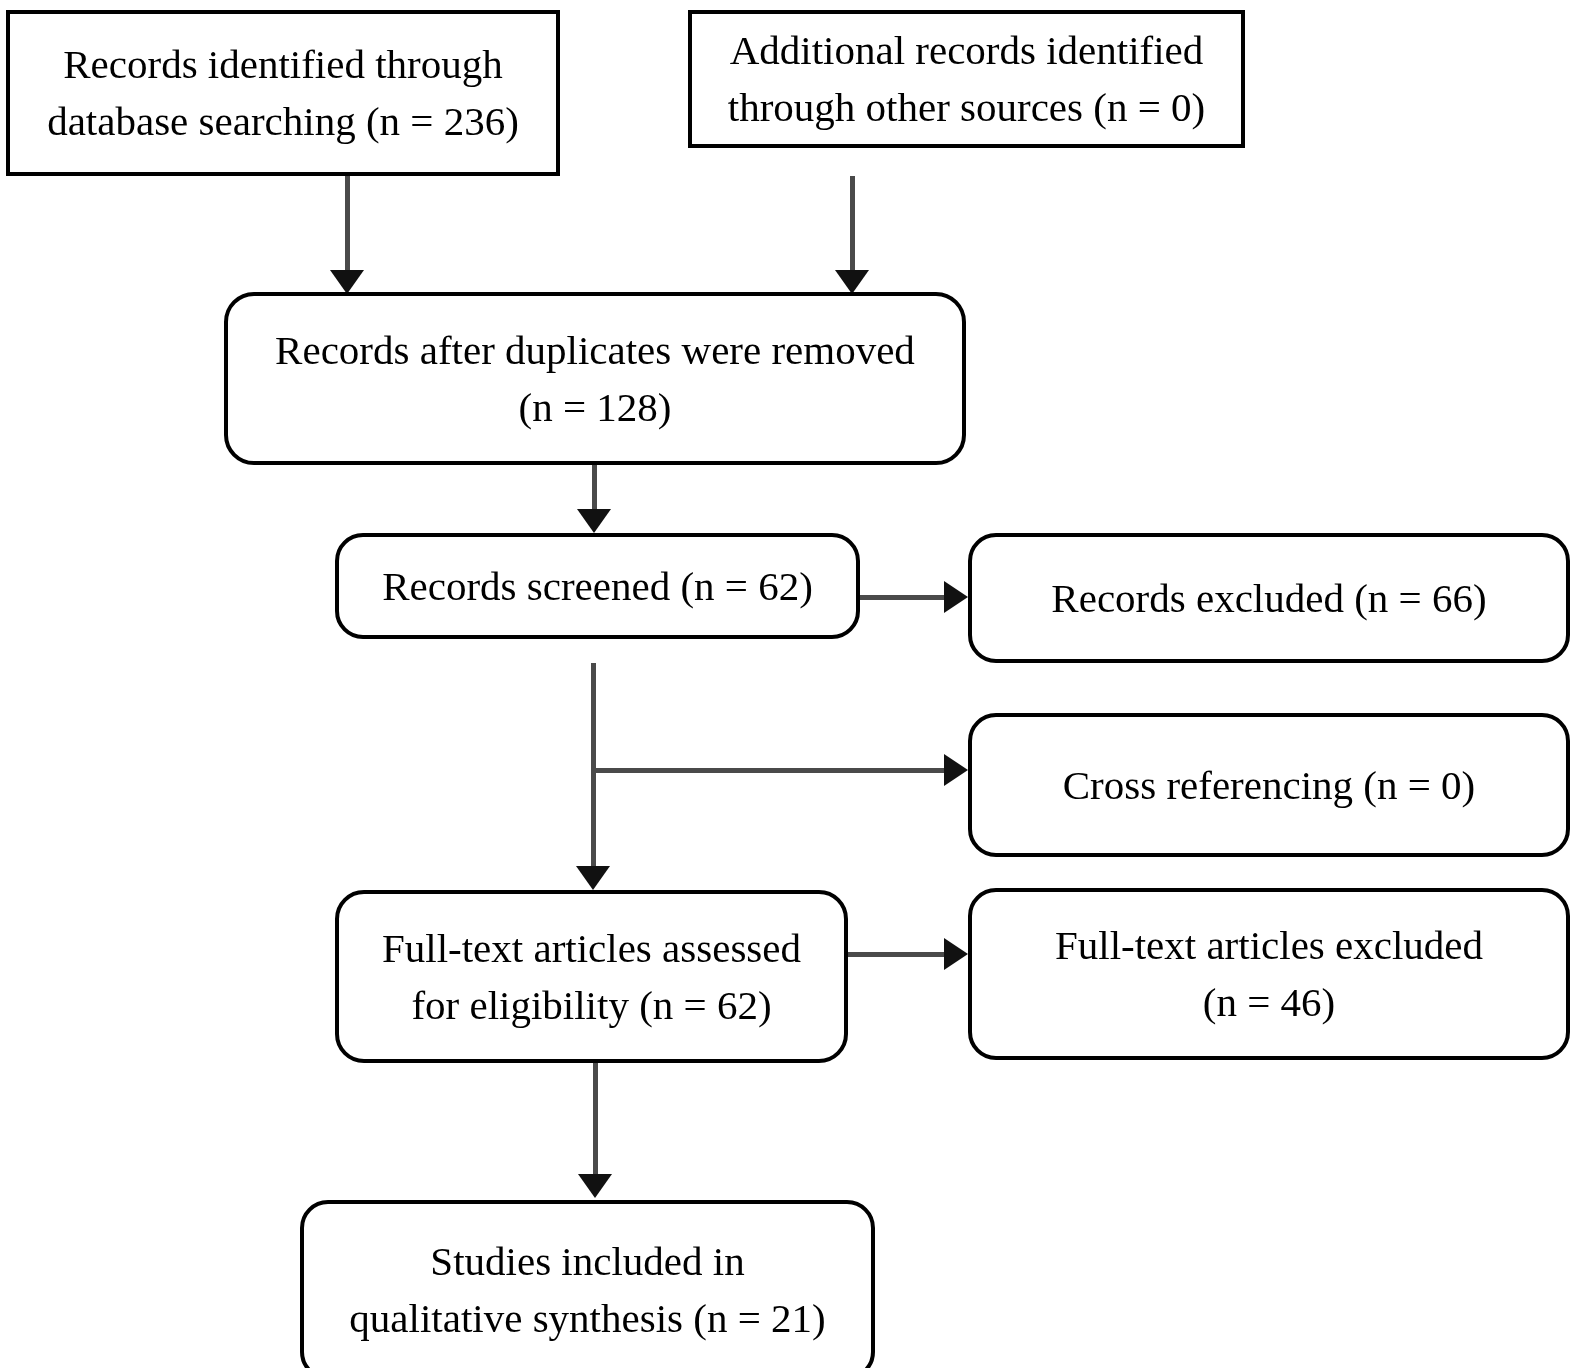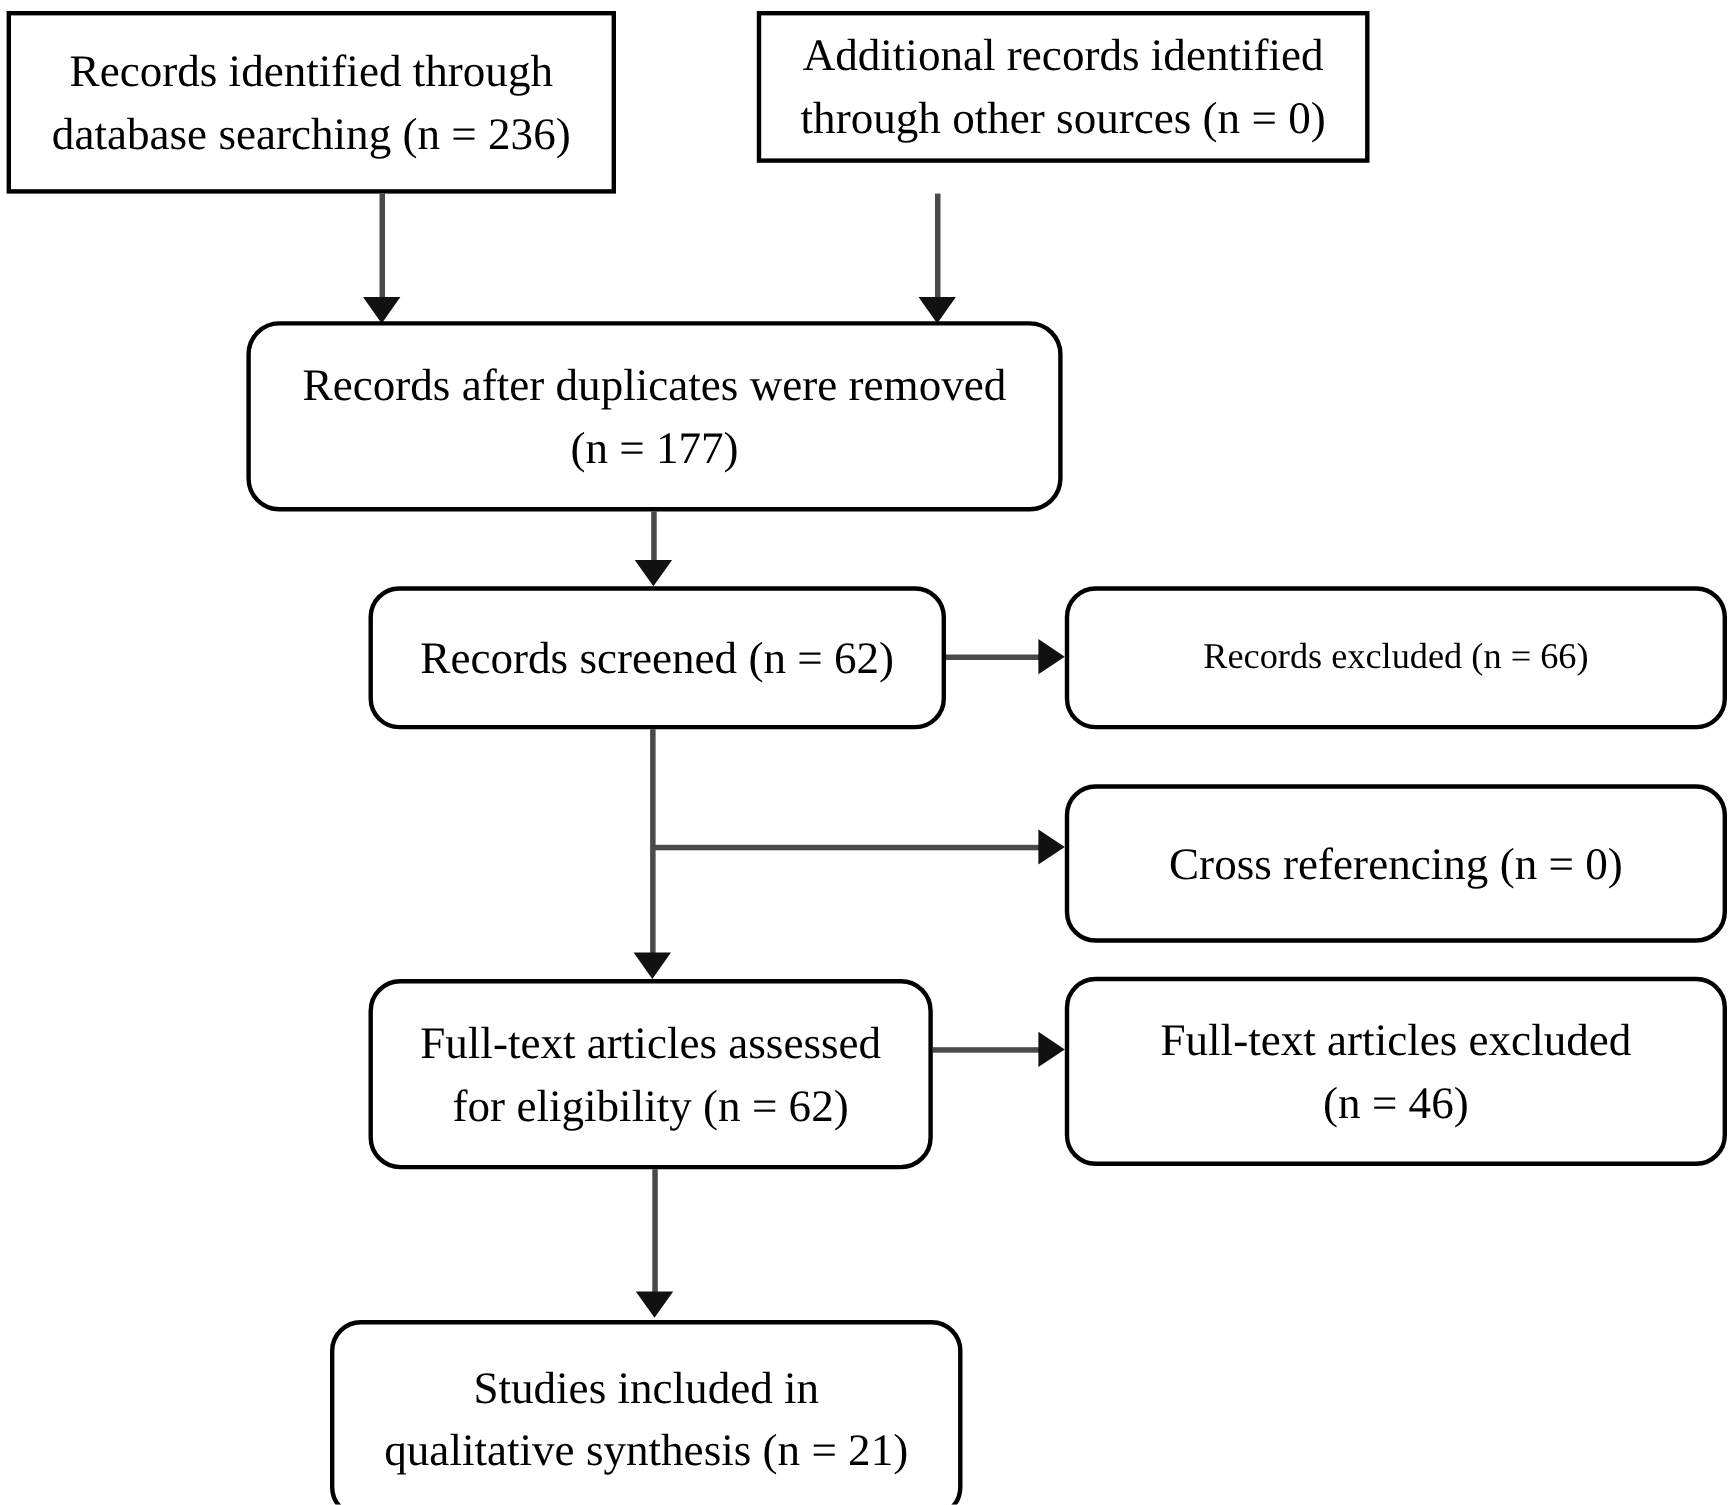--- a/index.html
+++ b/index.html
@@ -34,22 +34,22 @@
     padding: 0 28px;
     white-space: pre-line;
   }
   .sharp { border-radius: 0; }
   .round { border-radius: 28px; }
 
   
   #n-db        { left: 6px;   top: 10px;   width: 554px; height: 166px; font-size: 41px; }
   #n-other     { left: 688px; top: 10px;   width: 557px; height: 138px; font-size: 41px; }
   #n-dupes     { left: 224px; top: 292px;  width: 742px; height: 173px; font-size: 41px; border-radius: 30px; }
-  #n-screened  { left: 335px; top: 533px;  width: 525px; height: 130px; font-size: 41px; }
-  #n-excluded  { left: 968px; top: 533px;  width: 602px; height: 130px; font-size: 33px; }
+  #n-screened  { left: 335px; top: 533px;  width: 525px; height: 106px; font-size: 41px; }
+  #n-excluded  { left: 968px; top: 533px;  width: 602px; height: 130px; font-size: 41px; }
   #n-cross     { left: 968px; top: 713px;  width: 602px; height: 144px; font-size: 41px; }
   #n-fulltext  { left: 335px; top: 890px;  width: 513px; height: 173px; font-size: 41px; border-radius: 29px; }
   #n-ftexcl    { left: 968px; top: 888px;  width: 602px; height: 172px; font-size: 41px; }
   #n-included  { left: 300px; top: 1200px; width: 575px; height: 180px; font-size: 41px; }
 
   
   .vline {
     position: absolute;
     width: 5px;
     background: #4a4a4a;
@@ -138,21 +138,21 @@
 database searching (n = 236)</span>
   </div>
 
   <div class="node sharp" id="n-other">
     <span class="label">Additional records identified
 through other sources (n = 0)</span>
   </div>
 
   <div class="node round" id="n-dupes">
     <span class="label">Records after duplicates were removed
-(n = 177)</span>
+(n = 128)</span>
   </div>
 
   <div class="node round" id="n-screened">
     <span class="label">Records screened (n = 62)</span>
   </div>
 
   <div class="node round" id="n-excluded">
     <span class="label">Records excluded (n = 66)</span>
   </div>
 

